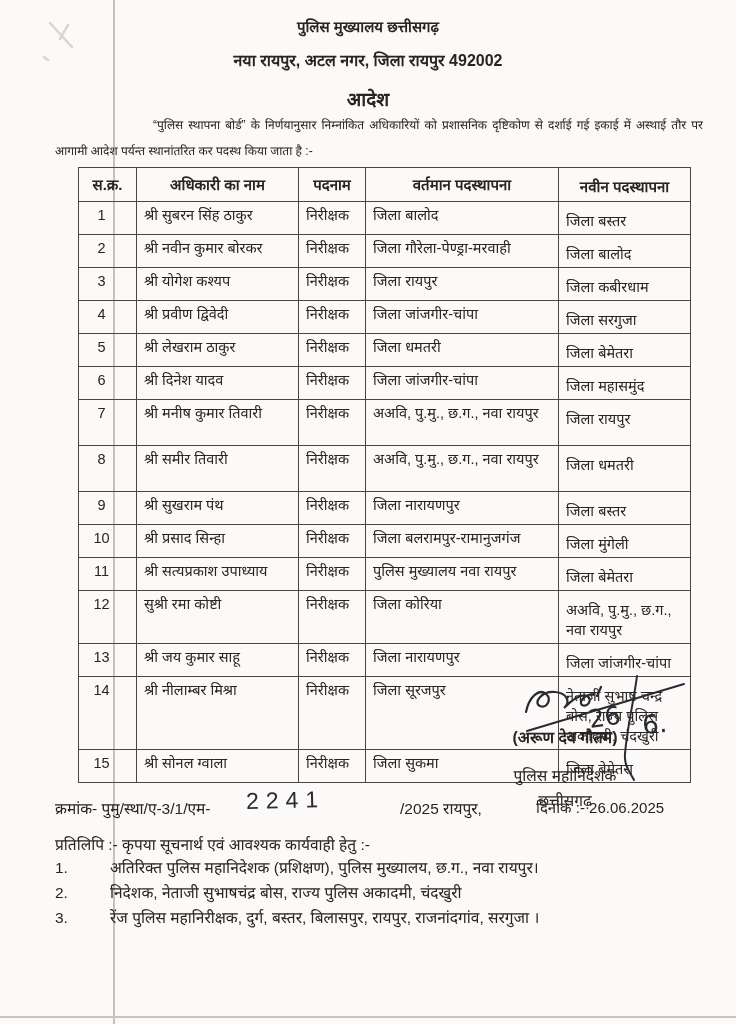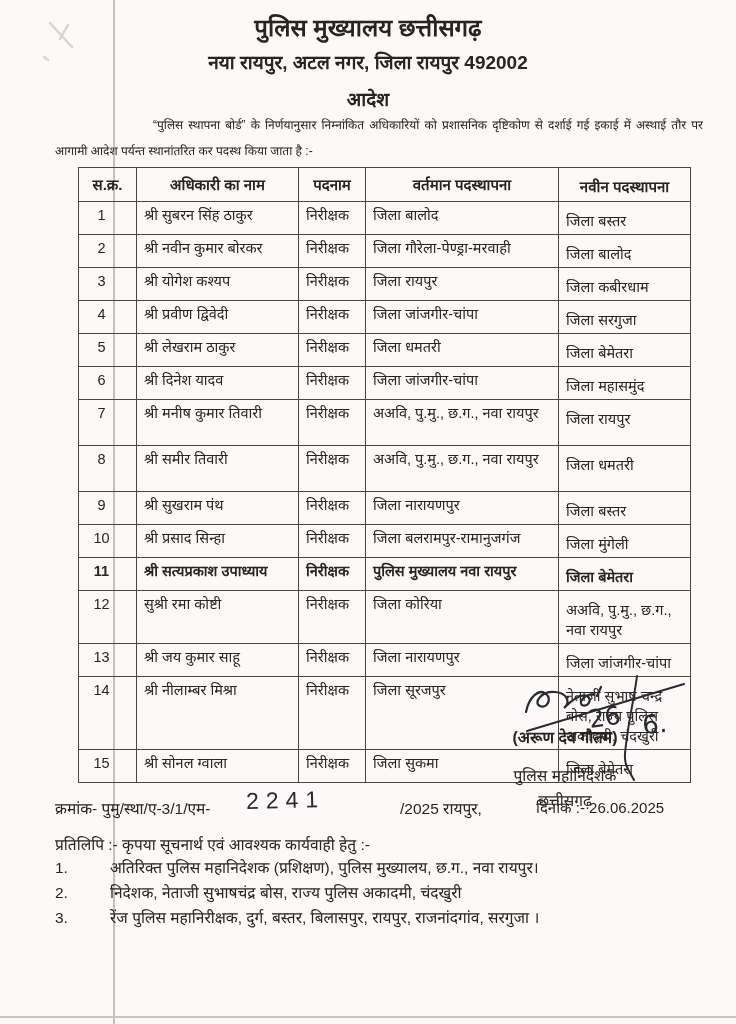--- a/index.html
+++ b/index.html
@@ -16,22 +16,22 @@
     position:absolute;left:113px;top:0;width:2px;height:1024px;
     background:rgba(150,145,140,.55);
   }
   .bottom-scan-edge{
     position:absolute;left:0;top:1016px;width:736px;height:2px;
     background:#c7c3bf;
   }
   .pencil{position:absolute;left:30px;top:5px;}
   
   .hdr{position:absolute;left:0;width:736px;text-align:center;font-weight:bold;}
-  .h1{top:10px;font-size:24px;}
-  .h2{top:49px;font-size:19px;}
+  .h1{top:16px;font-size:15px;}
+  .h2{top:49px;font-size:16px;}
   .h3{top:86px;font-size:19px;}
   
   .intro{
     position:absolute;left:55px;top:112px;width:648px;
     font-size:12px;line-height:26px;text-align:justify;text-indent:98px;
     margin:0;
   }
   
   table.transfer{
     position:absolute;left:78px;top:167px;width:612px;
@@ -176,21 +176,21 @@
           <td>जिला नारायणपुर</td>
           <td>जिला बस्तर</td>
         </tr>
         <tr style="height: 25px;">
           <td>10</td>
           <td>श्री प्रसाद सिन्हा</td>
           <td>निरीक्षक</td>
           <td>जिला बलरामपुर-रामानुजगंज</td>
           <td>जिला मुंगेली</td>
         </tr>
-        <tr style="height: 25px; font-weight: bold;">
+        <tr style="height: 25px;">
           <td>11</td>
           <td>श्री सत्यप्रकाश उपाध्याय</td>
           <td>निरीक्षक</td>
           <td>पुलिस मुख्यालय नवा रायपुर</td>
           <td>जिला बेमेतरा</td>
         </tr>
         <tr style="height: 46px;">
           <td>12</td>
           <td>सुश्री रमा कोष्टी</td>
           <td>निरीक्षक</td>

